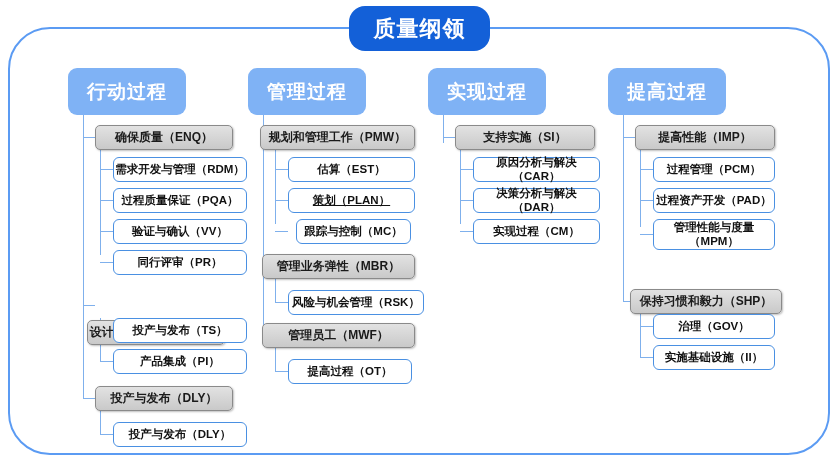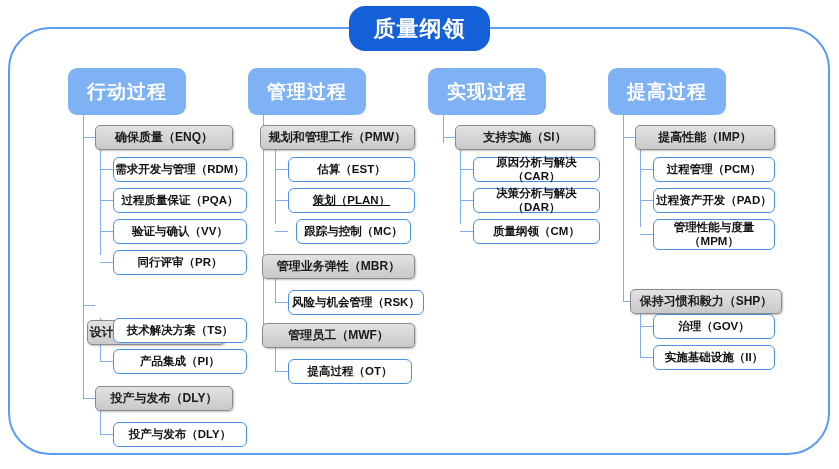--- a/index.html
+++ b/index.html
@@ -93,21 +93,21 @@
   <div class="leaf-box" style="left:113px;top:188px;width:134px;">过程质量保证（PQA）</div>
   <div class="ln-h" style="left:100px;top:231px;width:13px;"></div>
   <div class="leaf-box" style="left:113px;top:219px;width:134px;">验证与确认（VV）</div>
   <div class="ln-h" style="left:100px;top:262px;width:13px;"></div>
   <div class="leaf-box" style="left:113px;top:250px;width:134px;">同行评审（PR）</div>
 
   <div class="ln-h" style="left:83px;top:305px;width:12px;"></div>
   <div class="group-box" style="left:87px;top:293px;width:138px;margin-top:27px;">设计和开发产品（EDP）</div>
   <div class="ln-v" style="left:100px;top:318px;height:43px;"></div>
   <div class="ln-h" style="left:100px;top:330px;width:13px;"></div>
-  <div class="leaf-box" style="left:113px;top:318px;width:134px;">技术解决方案（TS）</div>
+  <div class="leaf-box" style="left:113px;top:318px;width:134px;">投产与发布（TS）</div>
   <div class="ln-h" style="left:100px;top:361px;width:13px;"></div>
   <div class="leaf-box" style="left:113px;top:349px;width:134px;">产品集成（PI）</div>
 
   <div class="ln-h" style="left:83px;top:398px;width:12px;"></div>
   <div class="group-box" style="left:95px;top:386px;width:138px;">投产与发布（DLY）</div>
   <div class="ln-v" style="left:100px;top:411px;height:23px;"></div>
   <div class="ln-h" style="left:100px;top:434px;width:13px;"></div>
   <div class="leaf-box" style="left:113px;top:422px;width:134px;">投产与发布（DLY）</div>
 
   <div class="ln-v" style="left:263px;top:127px;height:217px;"></div>
@@ -137,21 +137,21 @@
   <div class="ln-v" style="left:443px;top:127px;height:16px;"></div>
 
   <div class="ln-h" style="left:443px;top:137px;width:12px;"></div>
   <div class="group-box" style="left:455px;top:125px;width:140px;">支持实施（SI）</div>
   <div class="ln-v" style="left:460px;top:150px;height:74px;"></div>
   <div class="ln-h" style="left:460px;top:169px;width:13px;"></div>
   <div class="leaf-box" style="left:473px;top:157px;width:127px;">原因分析与解决（CAR）</div>
   <div class="ln-h" style="left:460px;top:200px;width:13px;"></div>
   <div class="leaf-box" style="left:473px;top:188px;width:127px;">决策分析与解决（DAR）</div>
   <div class="ln-h" style="left:460px;top:231px;width:13px;"></div>
-  <div class="leaf-box" style="left:473px;top:219px;width:127px;">质量纲领（CM）</div>
+  <div class="leaf-box" style="left:473px;top:219px;width:127px;">实现过程（CM）</div>
 
   <div class="ln-v" style="left:623px;top:127px;height:174px;"></div>
 
   <div class="ln-h" style="left:623px;top:137px;width:12px;"></div>
   <div class="group-box" style="left:635px;top:125px;width:140px;">提高性能（IMP）</div>
   <div class="ln-v" style="left:640px;top:150px;height:77px;"></div>
   <div class="ln-h" style="left:640px;top:169px;width:13px;"></div>
   <div class="leaf-box" style="left:653px;top:157px;width:122px;">过程管理（PCM）</div>
   <div class="ln-h" style="left:640px;top:200px;width:13px;"></div>
   <div class="leaf-box" style="left:653px;top:188px;width:122px;">过程资产开发（PAD）</div>

